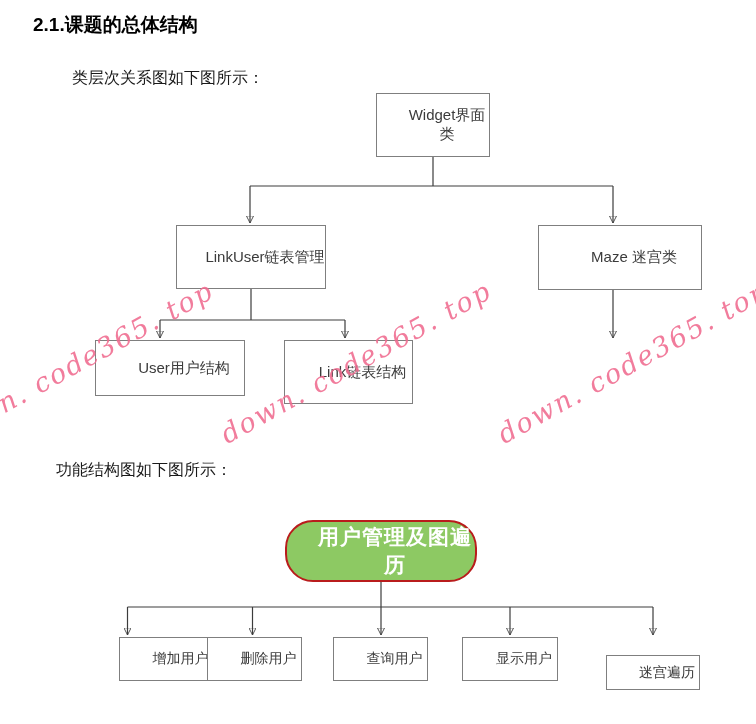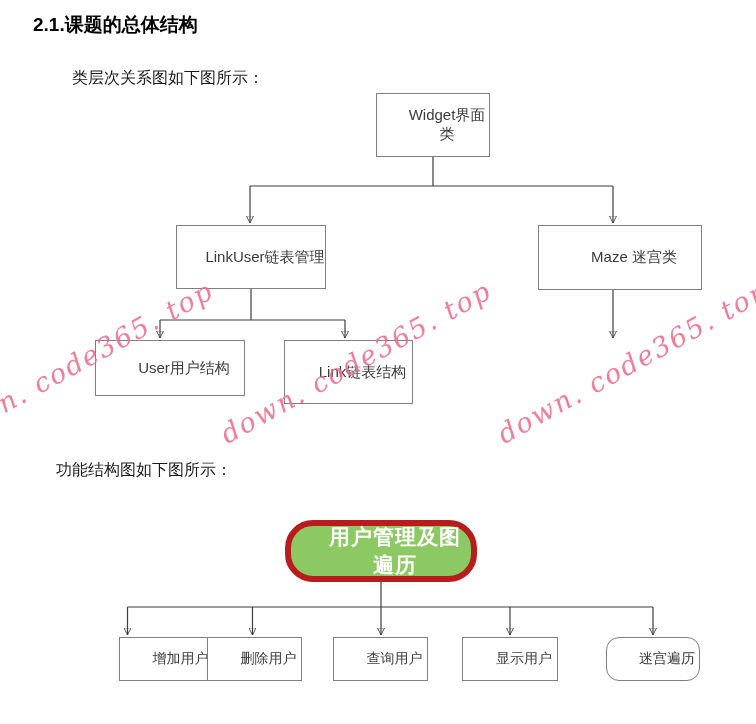--- a/index.html
+++ b/index.html
@@ -38,28 +38,28 @@
   .n-widget{left:376px;top:93px;width:114px;height:64px;}
   .n-linkuser{left:176px;top:225px;width:150px;height:64px;}
   .n-maze{left:538px;top:225px;width:164px;height:65px;}
   .n-user{left:87px;top:340px;width:150px;height:56px;margin-left:8px;}
   .n-link{left:284px;top:340px;width:129px;height:64px;}
   .n-point{left:538px;top:340px;width:150px;height:64px;}
   .n-funcroot{
     left:285px;top:520px;width:192px;height:62px;border-radius:28px;
     background:var(--function-root-fill);color:var(--function-root-text);
     font-size:21px;font-weight:bold;letter-spacing:1px;
-    border:6px solid #b91c1c;
+    border:2px solid #b91c1c;
   }
   .node.small{font-size:14px;}
   .n-f1{left:80px;top:637px;width:95px;height:44px;margin-left:39px;}
   .n-f2{left:207px;top:637px;width:95px;height:44px;}
   .n-f3{left:333px;top:637px;width:95px;height:44px;}
   .n-f4{left:462px;top:637px;width:96px;height:44px;}
-  .n-f5{left:606px;top:637px;width:94px;height:44px;border-radius:13px;}
+  .n-f5{left:606px;top:655px;width:94px;height:35px;}
   .watermark{
     position:absolute;z-index:3;color:var(--watermark-pink);
     font-family:"DejaVu Serif","Liberation Serif",serif;
     font-style:italic;font-size:27px;letter-spacing:2px;
     white-space:nowrap;opacity:.88;
     transform:translate(-50%,-50%) rotate(-29deg);
   }
   .wm-left{left:78px;top:362px;}
   .wm-mid{left:356px;top:362px;}
   .wm-right{left:633px;top:362px;}

